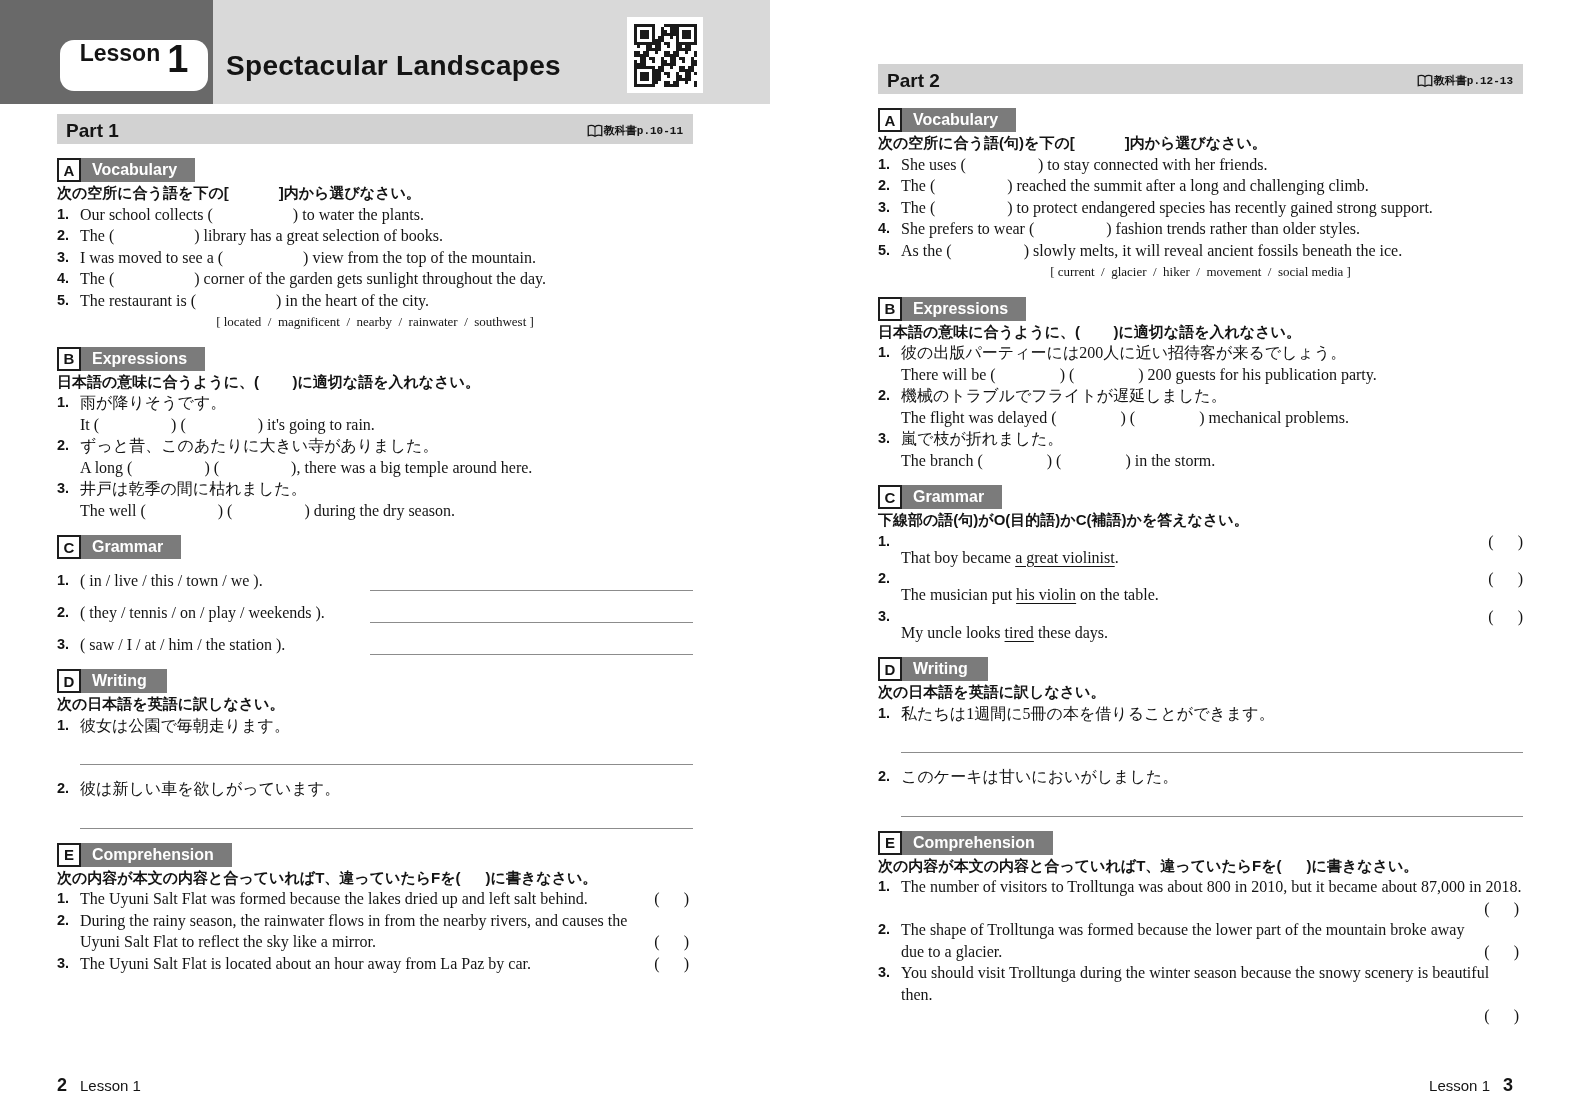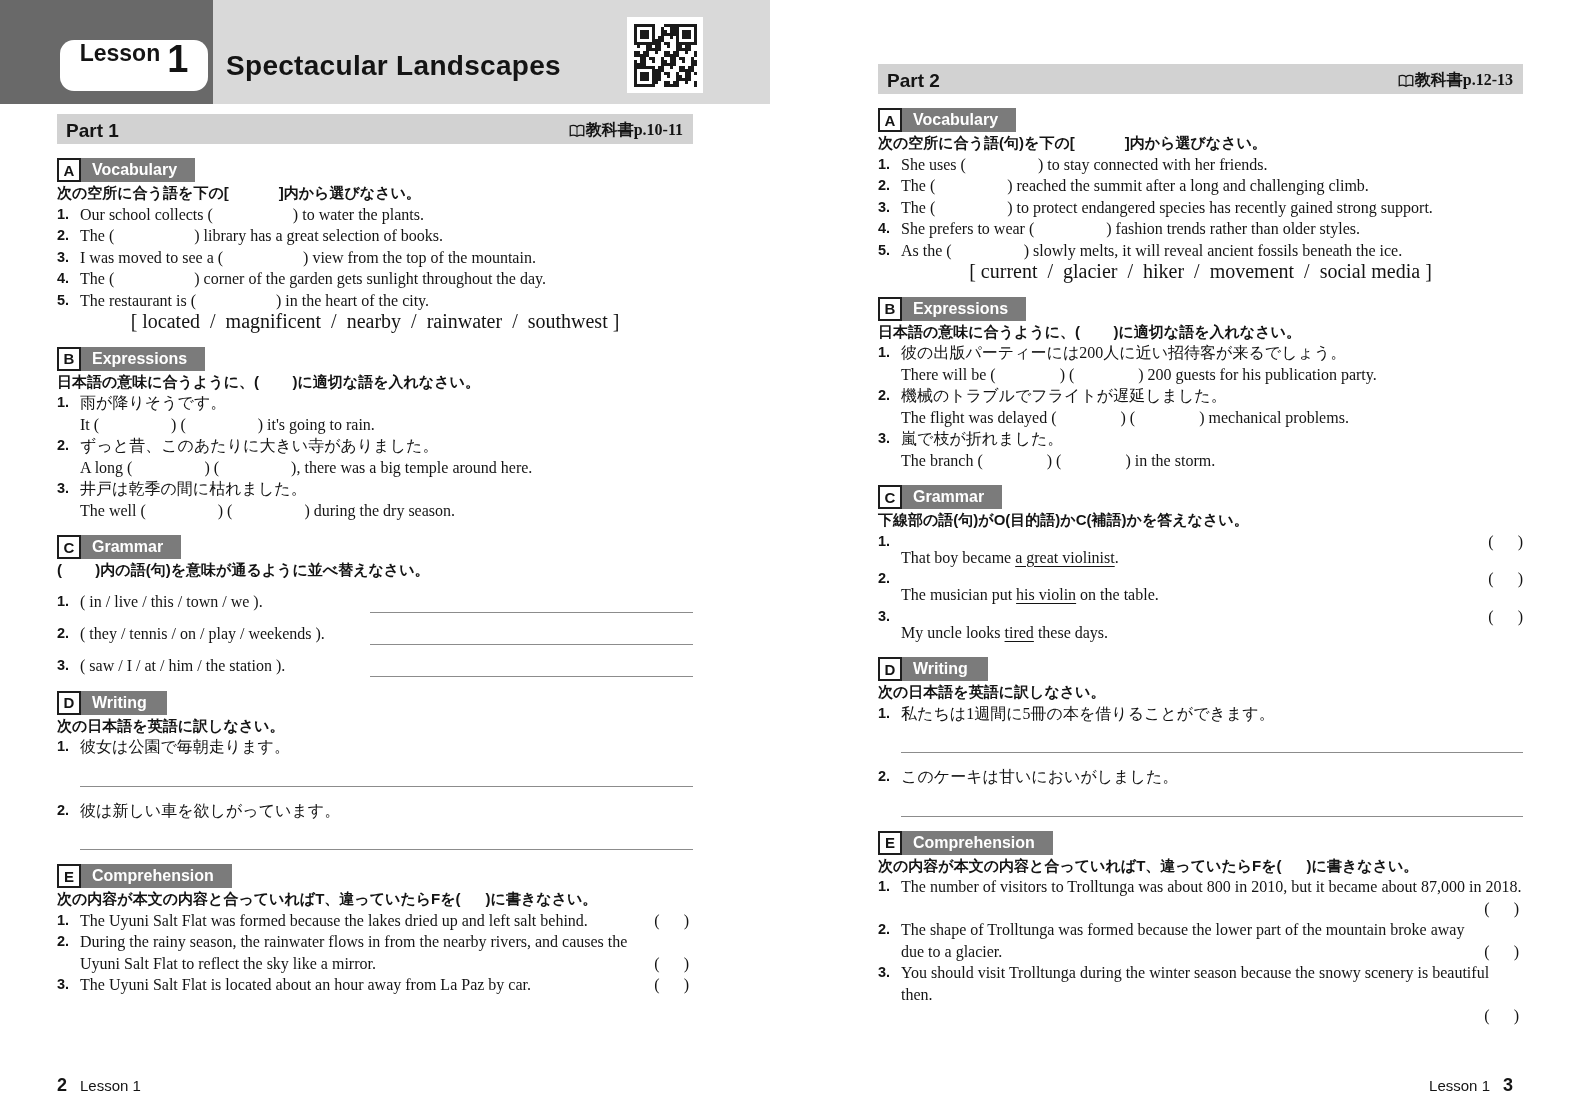--- a/index.html
+++ b/index.html
@@ -20,40 +20,40 @@
 
   
   .col{position:absolute;}
   #col1{left:57px;top:114px;width:636px;}
   #col2{left:878px;top:64px;width:645px;}
 
   
   .part-bar{height:30px;background:#d2d2d2;display:flex;align-items:center;
             justify-content:space-between;padding:3px 10px 0 9px;box-sizing:border-box;text-align:right;}
   .part-label{font-family:"Liberation Sans",sans-serif;font-weight:700;font-size:19px;}
-  .tb-ref{display:flex;align-items:center;font-family:Liberation Serif, serif;
-          font-weight:700;font-size:16px;}
+  .tb-ref{display:flex;align-items:center;font-family:Liberation Mono, monospace;
+          font-weight:700;font-size:11px;}
 
   
   .sec{display:flex;height:24px;margin-top:14px;width:fit-content;}
   .sec-letter{width:24px;background:#fff;border:2px solid #1d1d1d;box-sizing:border-box;
               display:flex;align-items:center;justify-content:center;
               font-family:"Liberation Sans",sans-serif;font-weight:700;font-size:15px;}
   .sec-label{background:#7b7b7b;color:#fff;display:flex;align-items:center;
              padding:0 18px 0 11px;min-width:86px;box-sizing:border-box;
              font-family:"Liberation Sans",sans-serif;font-weight:700;font-size:16px;}
 
   
   .instr{font-family:"Liberation Sans",sans-serif;font-weight:700;font-size:15px;
          line-height:21.5px;white-space:pre-wrap;}
   .item{display:flex;line-height:21.5px;font-size:16px;}
   .item .num{font-family:"Liberation Sans",sans-serif;font-weight:700;font-size:14.5px;
              width:23px;flex:none;}
   .item .t{white-space:pre-wrap;}
-  .choices{text-align:center;line-height:21.5px;font-size:20px;white-space:pre-wrap;}
+  .choices{text-align:center;line-height:21.5px;font-size:13px;white-space:pre-wrap;}
 
   
   .gram-row{display:flex;align-items:flex-end;margin-top:10.5px;}
   .gram-row .gtext{flex:1;}
   .gram-line{width:323px;border-bottom:1px solid #8c8c8c;height:2px;flex:none;}
 
   
   .writing-line{border-bottom:1px solid #8c8c8c;margin:28px 0 0 23px;height:0;}
   .w-item2{margin-top:13px;}
 
@@ -323,21 +323,20 @@
       </div>
     <div class="item">
         <span class="num"></span>
         <span class="t">The well (                  ) (                  ) during the dry season.</span>
       </div>
 
     <div class="sec">
       <span class="sec-letter">C</span>
       <span class="sec-label">Grammar</span>
     </div>
-    <div class="instr">(        )内の語(句)を意味が通るように並べ替えなさい。</div>
     <div class="gram-row">
       <div class="item gtext">
           <span class="num">1.</span>
           <span class="t">( in / live / this / town / we ).</span>
         </div>
       <div class="gram-line"></div>
     </div>
     <div class="gram-row">
       <div class="item gtext">
           <span class="num">2.</span>

